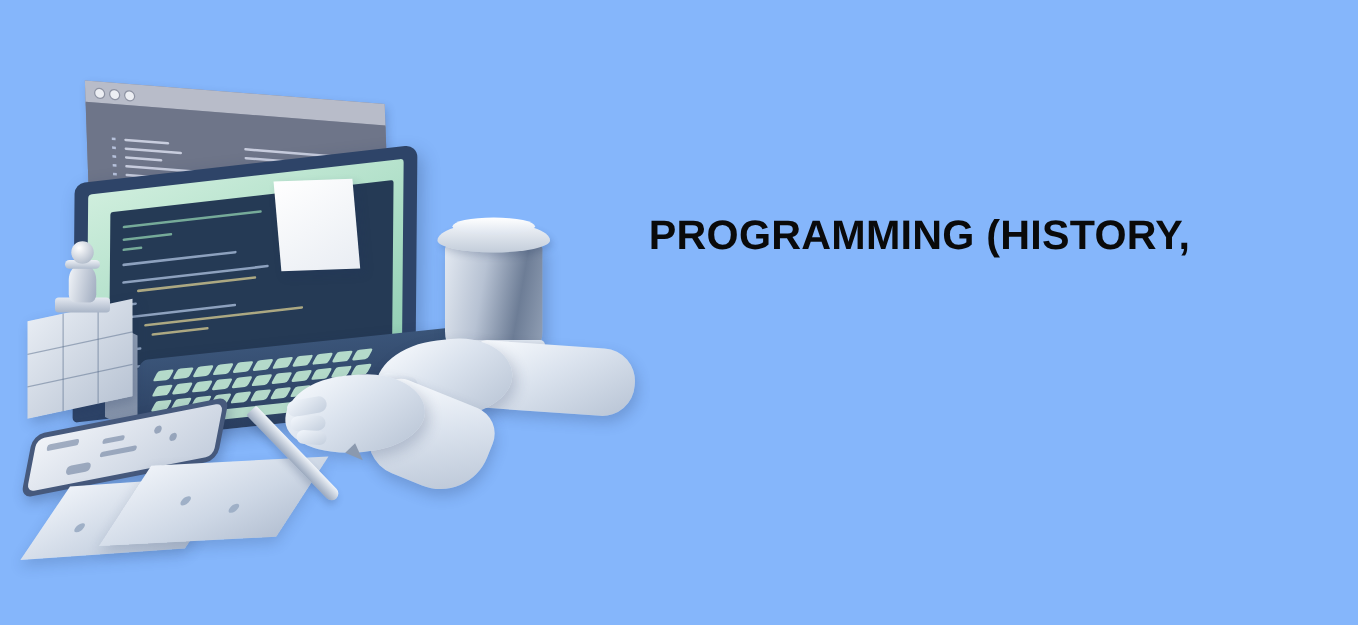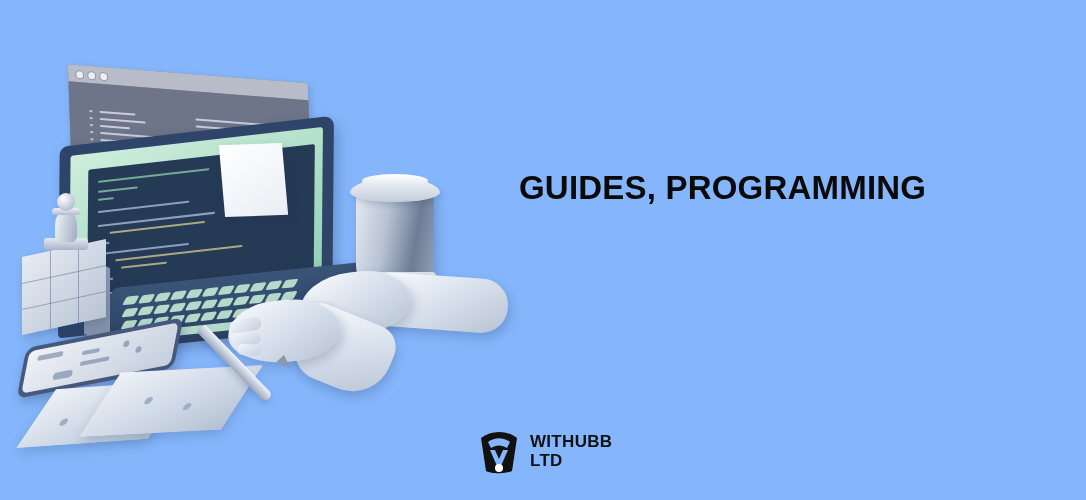--- a/index.html
+++ b/index.html
@@ -370,29 +370,17 @@
     </div>
     <div class="paper paper2">
       <span class="hole" style="left:44px;top:26px"></span>
       <span class="hole" style="left:88px;top:34px"></span>
     </div>
     <div class="pen"></div>
     <div class="pen-tip"></div>
   </div>
 
   <h1 class="headline">
-    <span class="l3">GUIDES, PROGRAMMING</span>
+    <span class="l2">PROGRAMMING (HISTORY,</span>
   </h1>
 
-  <div class="logo">
-    <svg class="logo-mark" viewBox="0 0 44 46">
-      <path d="M4 10 C14 2, 30 2, 40 10 L35 43 C30 46, 14 46, 9 43 Z" fill="#111111"></path>
-      <path d="M11 14 C18 9, 26 9, 33 14 L30 20 C25 16.5, 19 16.5, 14 20 Z" fill="#85b6fb"></path>
-      <path d="M13 22 L18 22 L22 31 L26 22 L31 22 L24 38 L20 38 Z" fill="#85b6fb"></path>
-      <circle cx="22" cy="40" r="4" fill="#ffffff"></circle>
-    </svg>
-    <div class="logo-text">
-      <div>WITHUBB</div>
-      <div>LTD</div>
-    </div>
-  </div>
 
 </div>
 
 </body></html>

